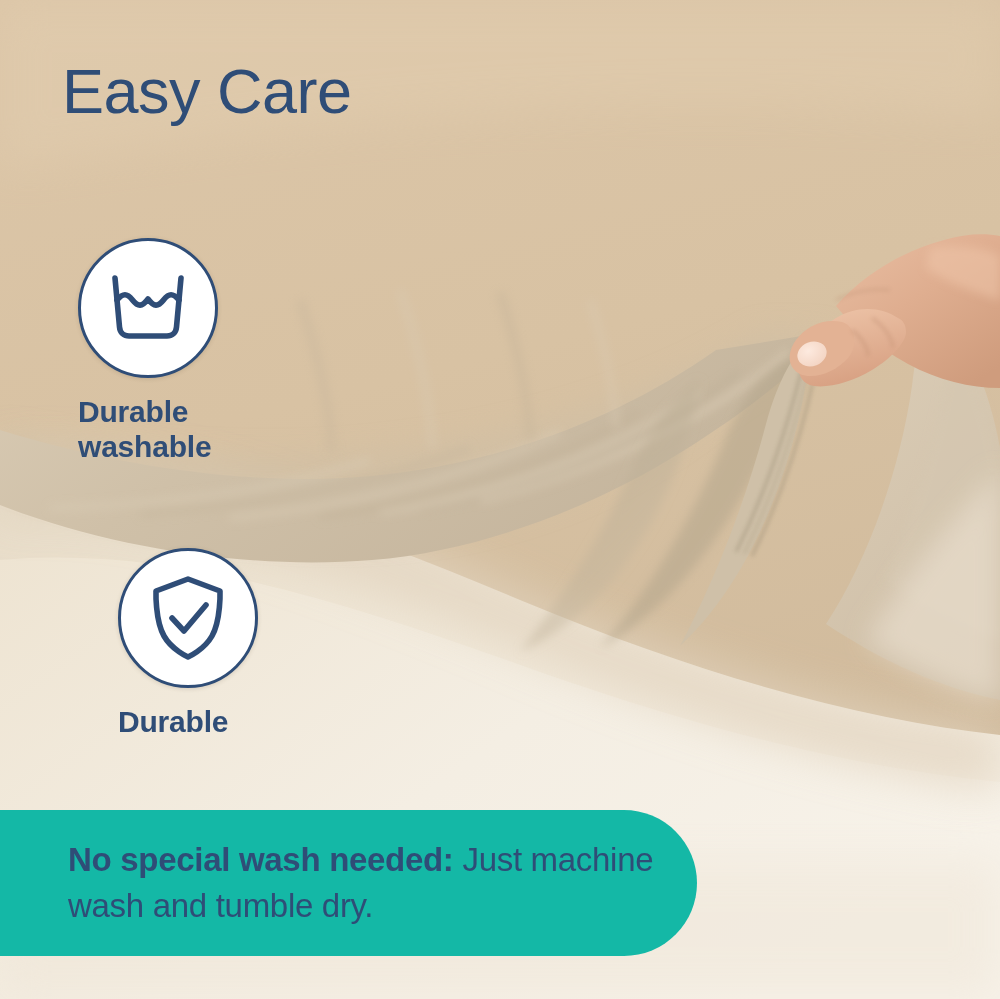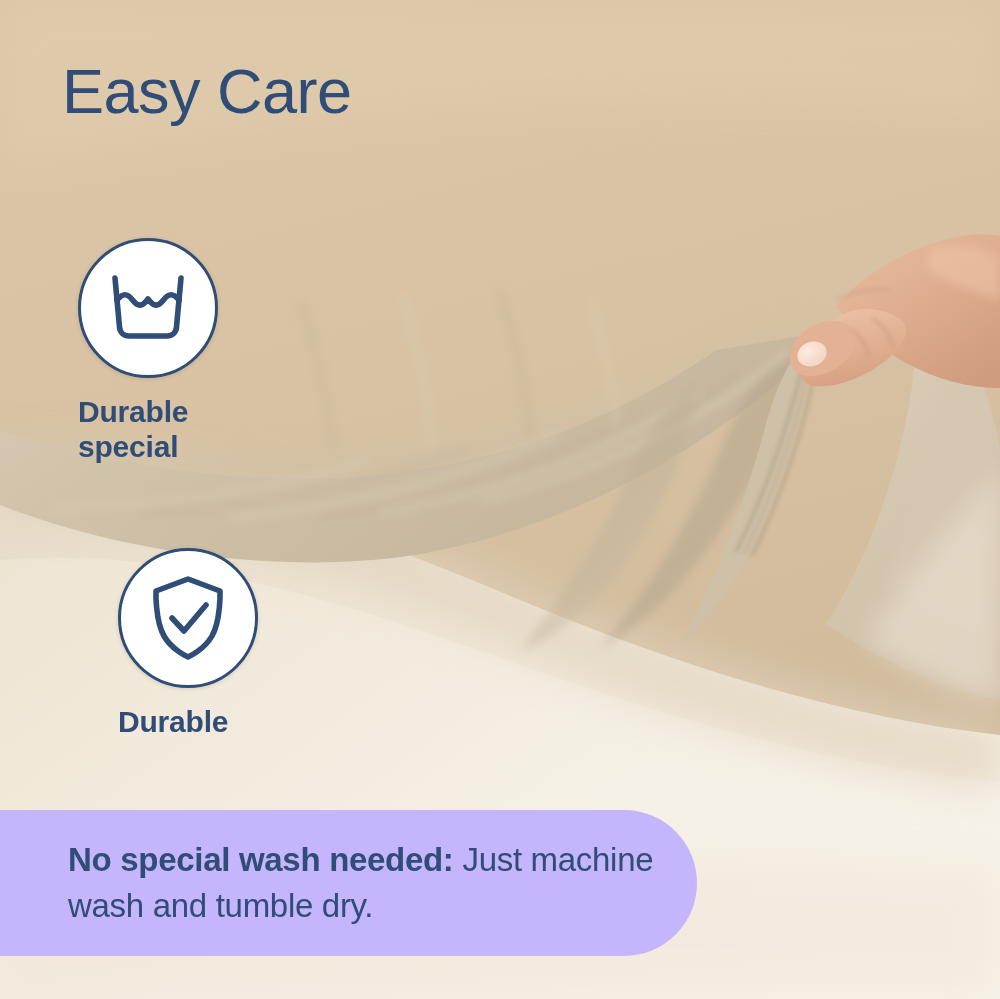--- a/index.html
+++ b/index.html
@@ -52,21 +52,21 @@
     letter-spacing:-0.2px;
     width:200px;
   }
   .feature-label .ln { display:block; }
 
   
   .banner {
     position:absolute;
     left:0; top:810px;
     width:697px; height:146px;
-    background:#c4b5fd;
+    background:#14b8a6;
     border-top-right-radius:73px;
     border-bottom-right-radius:73px;
     display:flex; align-items:center;
   }
   .banner-text {
     padding-left:68px;
     padding-right:40px;
     font-size:33px;
     font-weight:400;
     color:#2f4d77;
@@ -226,21 +226,21 @@
     <div class="icon-circle">
       <span>
         <svg width="86" height="74" viewBox="0 0 86 74" fill="none" stroke="#2f4d77" stroke-width="5.6" stroke-linecap="round" stroke-linejoin="round">
           <path d="M10 7 L14.5 56 C15 62 19 65 24 65 L62 65 C67 65 71 62 71.5 56 L76 7"></path>
           <path d="M12 29 C18 22 22 22 27.5 29 C33 36 37 36 43 28 C49 36 53 36 58.5 29 C64 22 68 22 74 29"></path>
         </svg>
       </span>
     </div>
     <div class="feature-label">
       <span class="ln">Durable</span>
-      <span class="ln">special</span>
+      <span class="ln">washable</span>
     </div>
   </div>
 
   <div class="feature f2">
     <div class="icon-circle">
       <span>
         <svg width="80" height="88" viewBox="0 0 80 88" fill="none" stroke="#2f4d77" stroke-width="5.6" stroke-linecap="round" stroke-linejoin="round">
           <path d="M40 5 L72 17 C72 17 73 46 64 62 C56 76 40 83 40 83 C40 83 24 76 16 62 C7 46 8 17 8 17 Z"></path>
           <path d="M24 44 L36 57 L58 31"></path>
         </svg>

